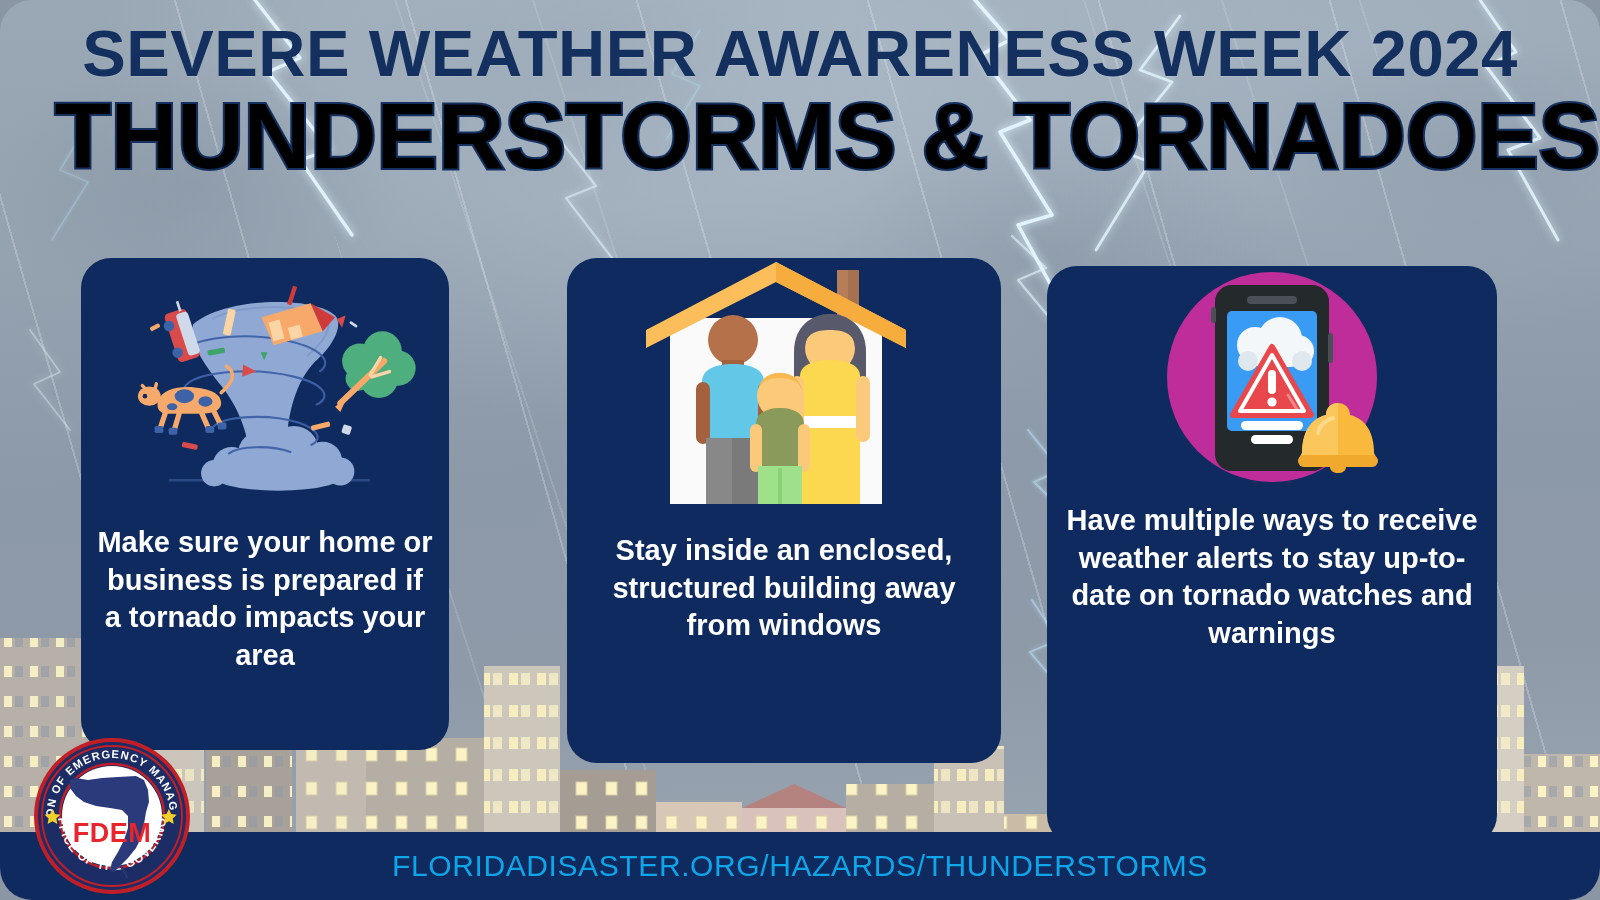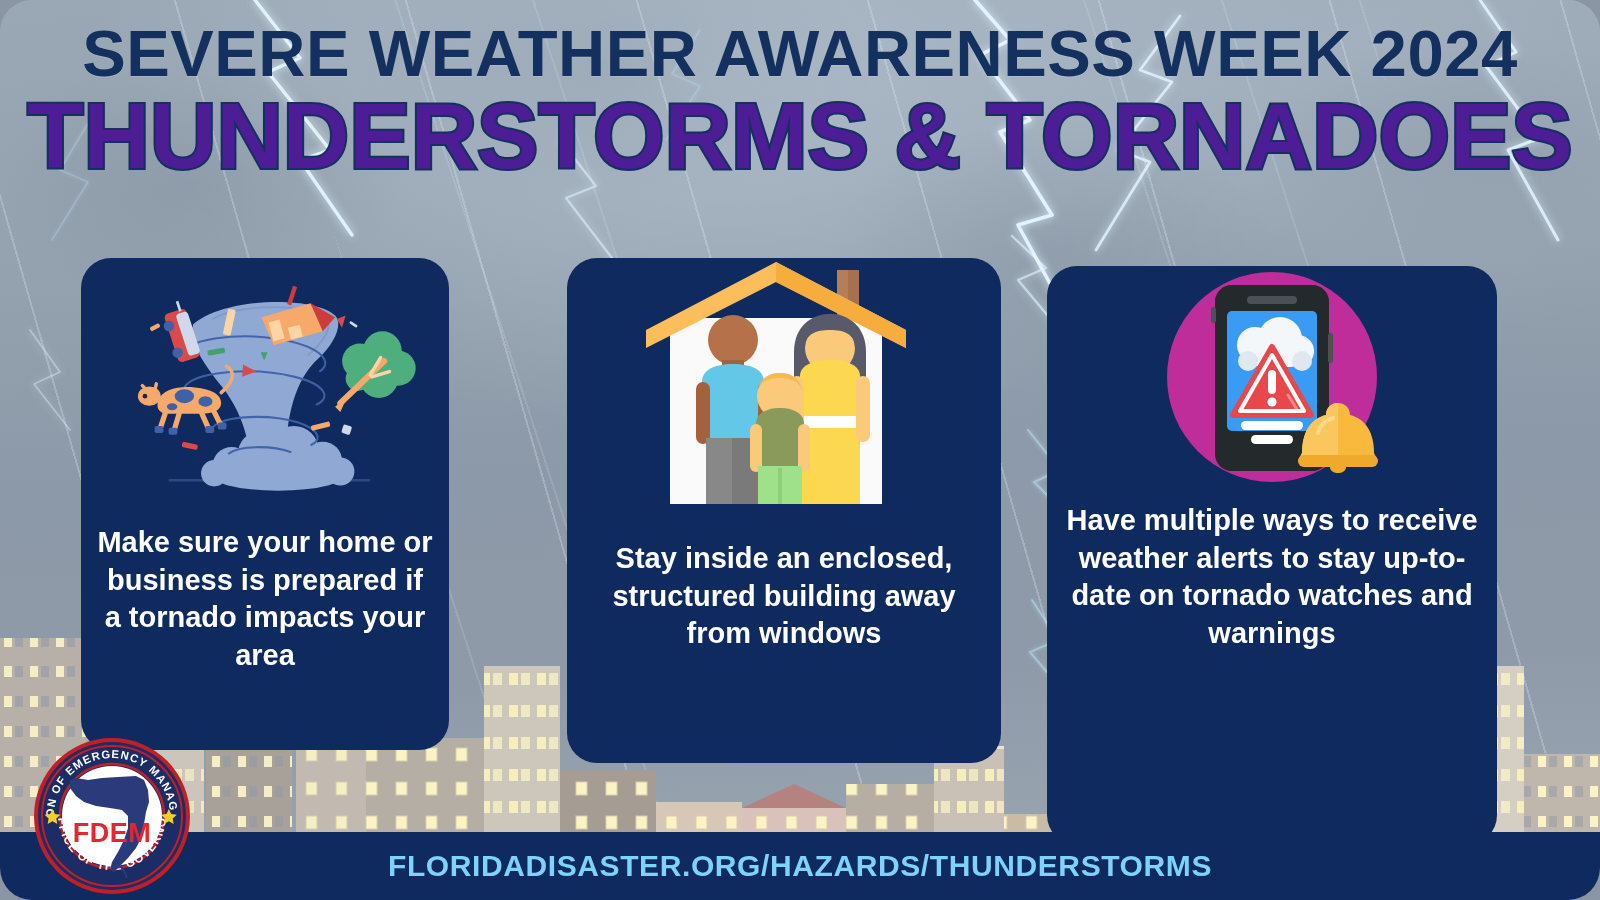--- a/index.html
+++ b/index.html
@@ -58,37 +58,38 @@
     font-family:"Liberation Sans", sans-serif;
     font-weight:700; font-size:64px; letter-spacing:.5px;
     color:#14305f; line-height:1;
     padding-top:22px;
     transform:scaleX(1.02);
     text-shadow:0 1px 0 rgba(255,255,255,.12);
   }
   .title2 {
     font-family:"Liberation Sans", sans-serif;
     font-weight:700; font-size:92px; line-height:1;
-    color:#4c1d95;
+    color:#000000;
     margin-top:4px;
     letter-spacing:0px;
     -webkit-text-stroke:4px #14305f;
     paint-order:stroke fill;
     transform:scaleX(1.0);
+    text-align:right;
   }
 
   
   .card {
     position:absolute;
     background:#0e2a5e;
     border-radius:30px;
     display:flex; flex-direction:column; align-items:center;
   }
   #card-0 { left:81px;   top:258px; width:368px; height:492px; }
-  #card-1 { left:567px;  top:258px; width:434px; height:505px;gap:8px; }
+  #card-1 { left:567px;  top:258px; width:434px; height:505px; }
   #card-2 { left:1047px; top:266px; width:450px; height:579px; }
 
   .card-art { width:100%; display:flex; justify-content:center; align-items:flex-end; }
   .card-text {
     color:#ffffff; font-weight:700; text-align:center;
     font-family:"Liberation Sans", sans-serif;
     line-height:1.30;
     width:92%;
   }
   #card-0 .card-art  { height:250px; }
@@ -98,21 +99,21 @@
   #card-1 .card-text { font-size:29px; margin-top:26px; }
   #card-2 .card-text { font-size:29px; margin-top:14px; width:94%; }
 
   
   .footer {
     position:absolute; left:0; top:832px; width:1600px; height:68px;
     background:#0e2a5e;
     display:flex; align-items:center; justify-content:center;
   }
   .footer-url {
-    color:#7dd3fc; font-weight:700; font-size:30px; letter-spacing:.6px;
+    color:#0ea5e9; font-weight:400; font-size:30px; letter-spacing:.6px;
     font-family:"Liberation Sans", sans-serif;
   }
 
   
   .seal { position:absolute; left:32px; top:736px; width:160px; height:160px; }
 </style>
 </head>
 <body>
 
 <div id="stage">

